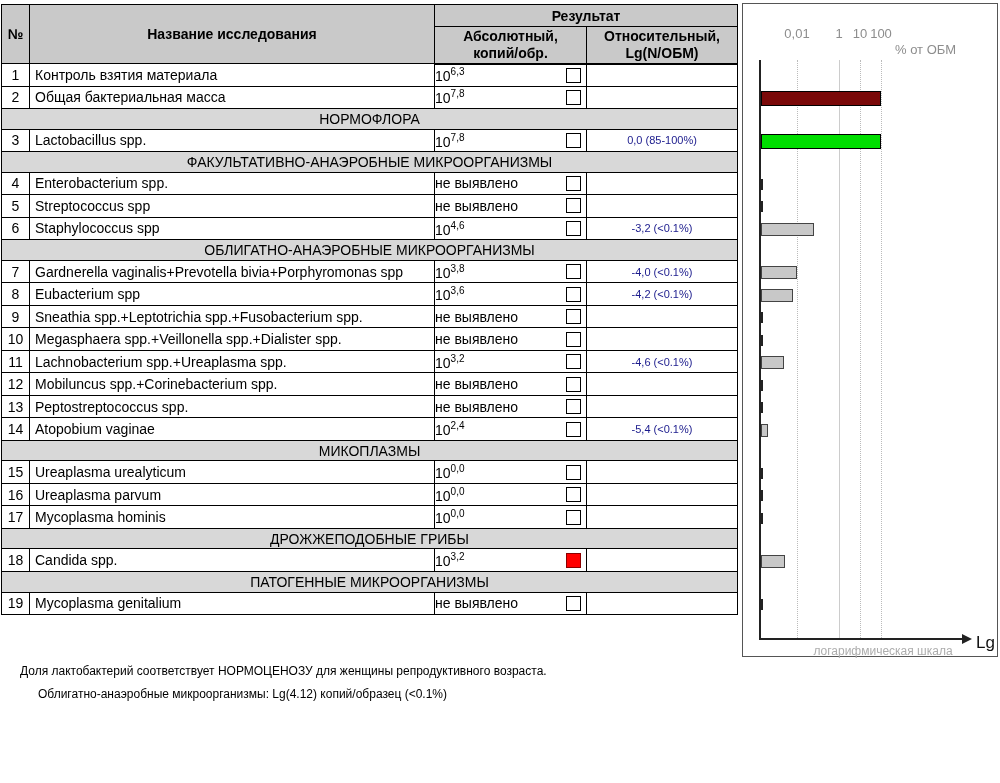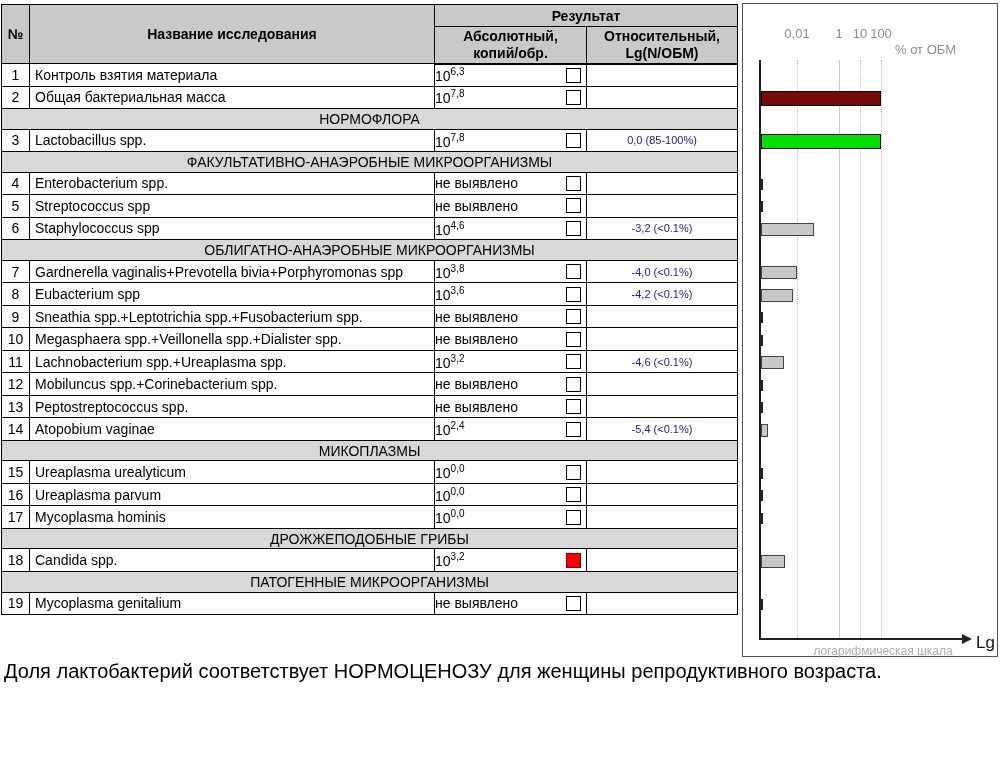--- a/index.html
+++ b/index.html
@@ -35,21 +35,21 @@
   .gridline.solid { border-left: 1px solid #cccccc; }
   .y-axis { left: 16px; top: 56px; width: 2px; height: 580px; background: #222; }
   .x-axis { left: 16px; top: 634px; width: 205px; height: 2px; background: #222; }
   .x-arrow { left: 219px; top: 630px; width: 0; height: 0; border-left: 10px solid #222; border-top: 5px solid transparent; border-bottom: 5px solid transparent; }
   .x-axis-title { left: 233px; top: 629px; font-size: 17px; color: #111; }
   .scale-note { left: 60px; top: 640px; width: 160px; text-align: center; font-size: 12px; color: #adadad; }
   .chart-bar { left: 18px; border: 1px solid #222; }
   .chart-tick { left: 18px; width: 2px; height: 11px; background: #222; }
 
   
-  .summary { position: absolute; left: 4px; top: 660px; font-size: 20px; line-height: 23px; color: #000; }
+  .summary { position: absolute; left: 20px; top: 660px; font-size: 12px; line-height: 23px; color: #000; }
   .summary .indent { padding-left: 18px; }
 </style>
 </head>
 <body>
 
 <table class="results">
   <colgroup>
     <col style="width:28px">
       <col style="width:405px">
       <col style="width:152px">
@@ -329,13 +329,14 @@
     <div class="chart-tick" style="top: 376px;"></div>
     <div class="chart-tick" style="top: 398px;"></div>
     <div class="chart-tick" style="top: 464px;"></div>
     <div class="chart-tick" style="top: 486px;"></div>
     <div class="chart-tick" style="top: 509px;"></div>
     <div class="chart-tick" style="top: 595px;"></div>
   </div>
 
 <div class="summary">
   <div>Доля лактобактерий соответствует НОРМОЦЕНОЗУ для женщины репродуктивного возраста.</div>
+  <div class="indent">Облигатно-анаэробные микроорганизмы: Lg(4.12) копий/образец (&lt;0.1%)</div>
 </div>
 
 </body></html>

